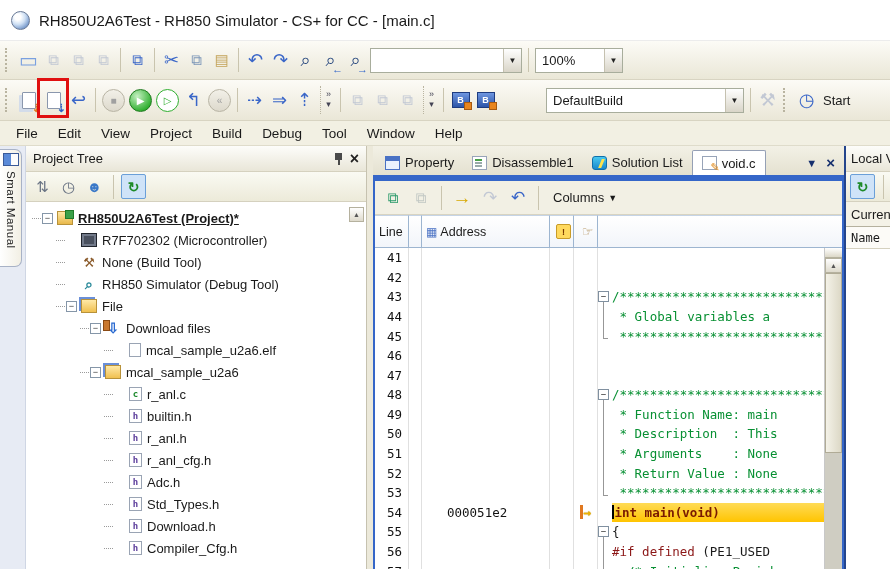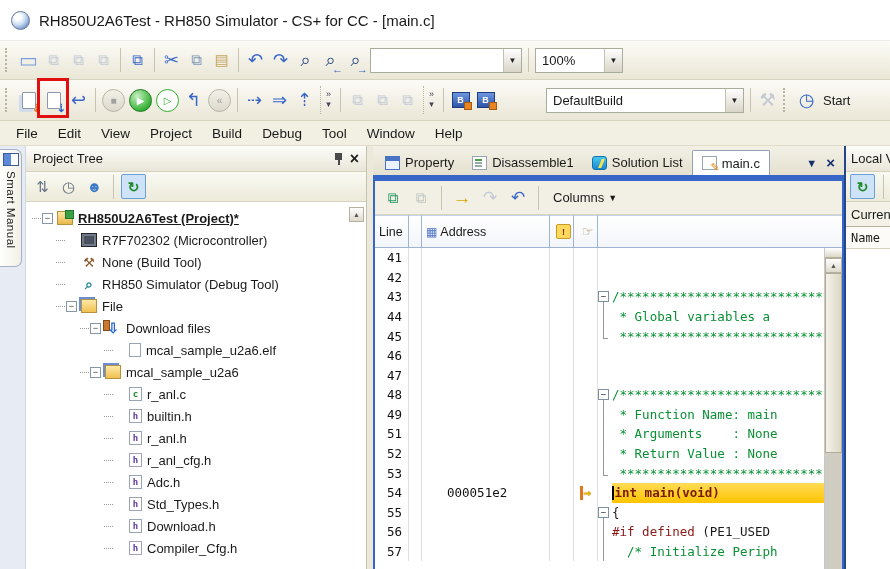--- a/index.html
+++ b/index.html
@@ -476,21 +476,21 @@
         <div class="tab">
           <span class="tico disassemble-icon"></span>
           <span>Disassemble1</span>
         </div>
         <div class="tab">
           <span class="tico solution-list-icon"></span>
           <span>Solution List</span>
         </div>
         <div class="tab active">
           <span class="tico main-c-icon"></span>
-          <span>main.c</span>
+          <span>void.c</span>
         </div>
         <div class="tab-extra">
           <span class="dd">▼</span>
           <span class="cl">×</span>
         </div>
       </div>
     <div class="bluestrip"></div>
     <div class="editor-body">
       <div class="etoolbar">
         <span class="etb teal">⧉</span>
@@ -629,20 +629,33 @@
               <span class="c-ev"></span>
               <span class="c-pc"></span>
               <div class="c-code">
                 <span class="fold-margin">
                   <span class="gline mid"></span>
                 </span>
                 <div class="codewrap"><span class="s-com"> * Function Name: main</span></div>
               </div>
             </div>
             <div class="crow">
+              <span class="c-no">50</span>
+              <span class="c-gap"></span>
+              <span class="c-addr"></span>
+              <span class="c-ev"></span>
+              <span class="c-pc"></span>
+              <div class="c-code">
+                <span class="fold-margin">
+                  <span class="gline mid"></span>
+                </span>
+                <div class="codewrap"><span class="s-com"> * Description  : This</span></div>
+              </div>
+            </div>
+            <div class="crow">
               <span class="c-no">51</span>
               <span class="c-gap"></span>
               <span class="c-addr"></span>
               <span class="c-ev"></span>
               <span class="c-pc"></span>
               <div class="c-code">
                 <span class="fold-margin">
                   <span class="gline mid"></span>
                 </span>
                 <div class="codewrap"><span class="s-com"> * Arguments    : None</span></div>

